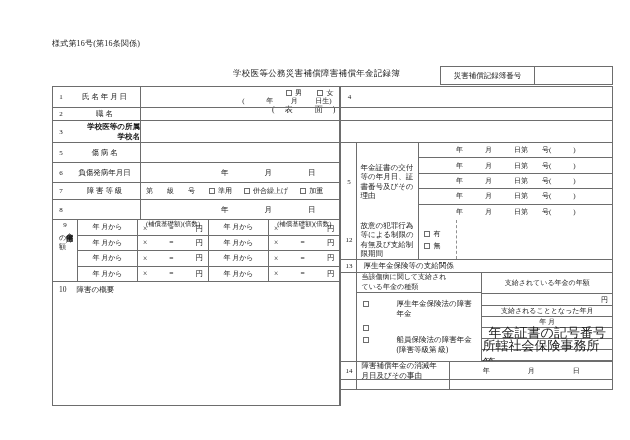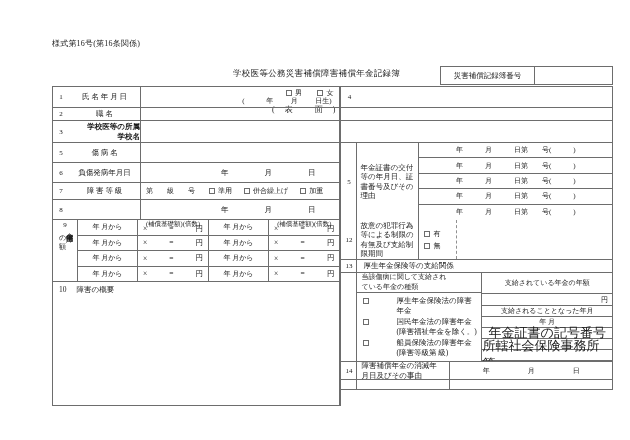--- a/index.html
+++ b/index.html
@@ -521,24 +521,20 @@
             <div style="flex:1;display:flex;flex-direction:column;justify-content:space-evenly;padding:2px 0;box-sizing:border-box;">
               <div class="chk-line">
                 <span class="cb"></span>
                 <span class="chk-text">
                   <span style="display:block;">厚生年金保険法の障害</span>
                   <span style="display:block;">年金</span>
                 </span>
               </div>
               <div class="chk-line">
                 <span class="cb"></span>
-                <span class="chk-text">
-                  <span style="display:block;">国民年金法の障害年金</span>
-                  <span style="display:block;">(障害福祉年金を除く。)</span>
-                </span>
               </div>
               <div class="chk-line">
                 <span class="cb"></span>
                 <span class="chk-text">
                   <span style="display:block;">船員保険法の障害年金</span>
                   <span style="display:block;">(障害等級第     級)</span>
                 </span>
               </div>
             </div>
           </div>

